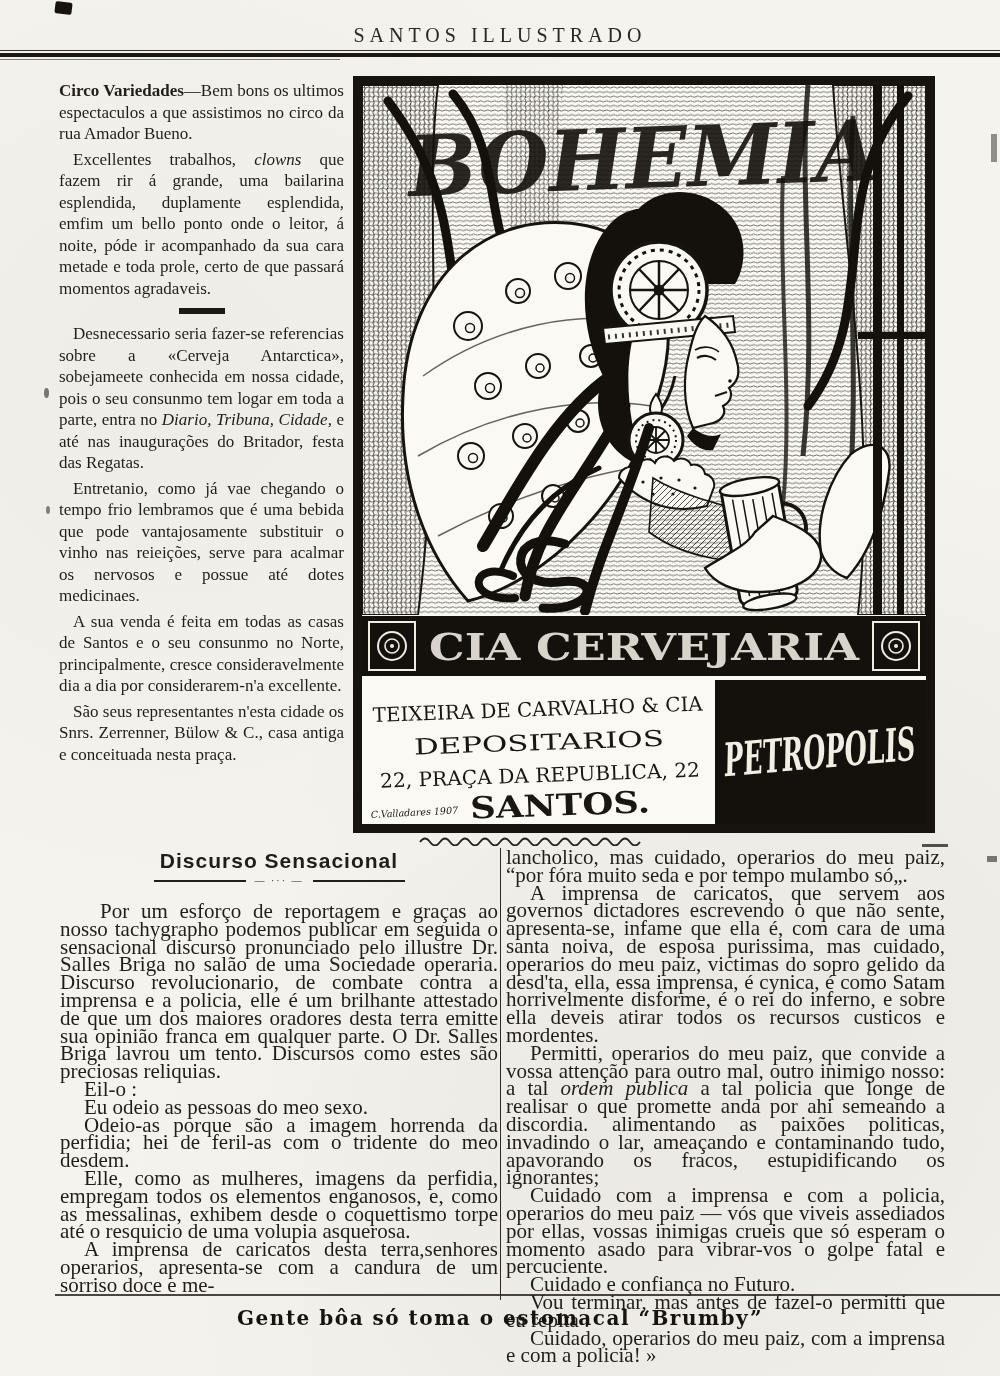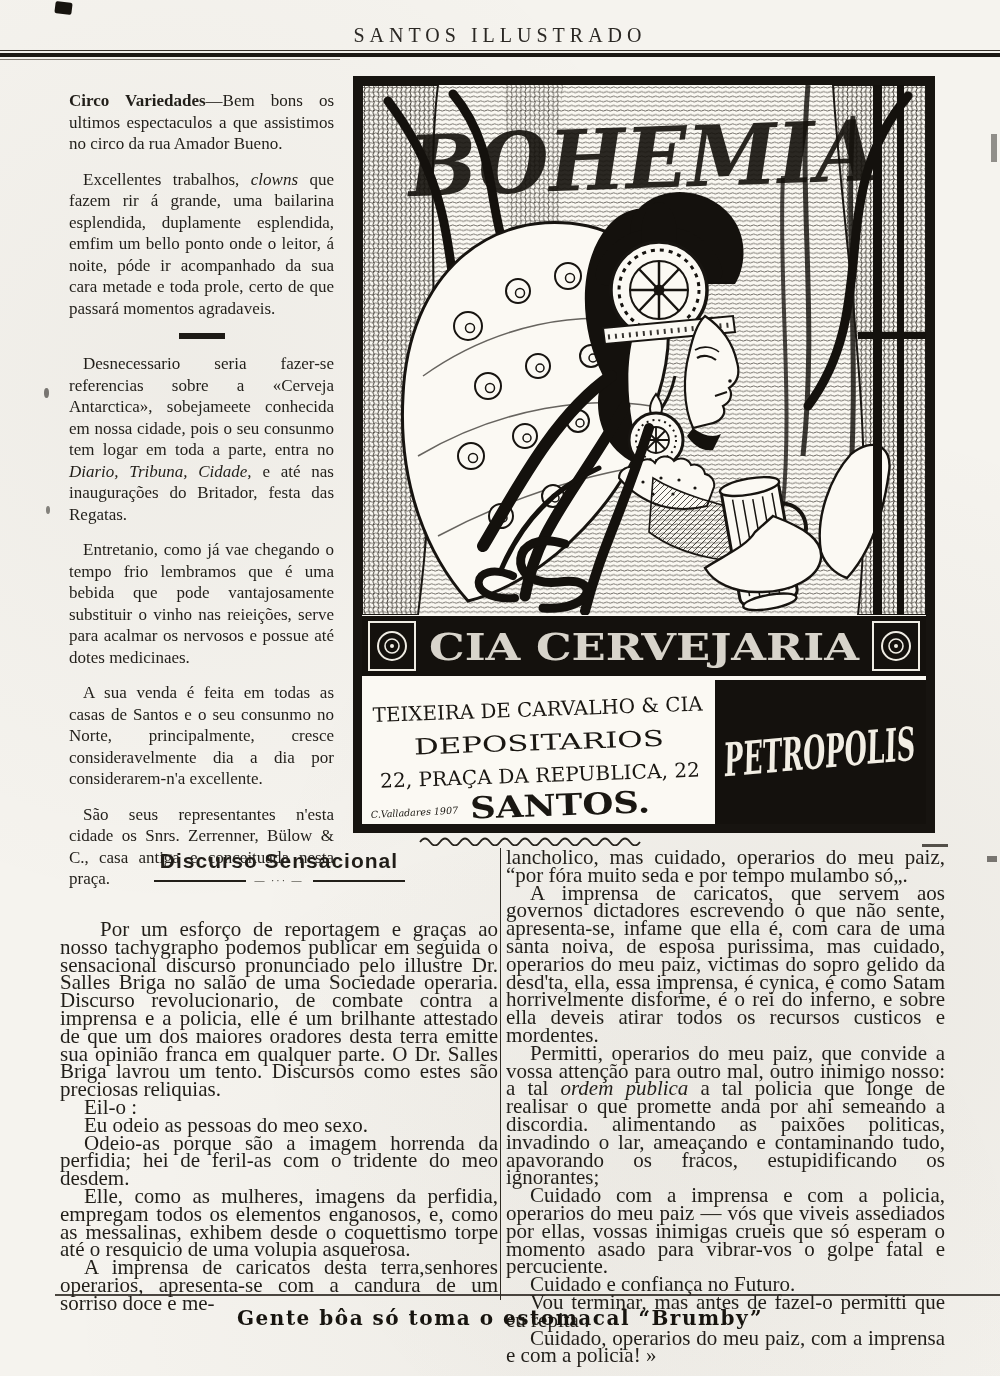--- a/index.html
+++ b/index.html
@@ -16,42 +16,42 @@
   
   .masthead{position:absolute;top:24px;left:0;width:100%;text-align:center;
     font-size:20px;font-weight:normal;letter-spacing:5px;color:#2b2824;}
   .rule-a{position:absolute;top:50px;left:0;width:100%;height:1px;background:#38332c;}
   .rule-b{position:absolute;top:53px;left:0;width:100%;height:4px;background:#1b1813;}
   .rule-c{position:absolute;top:59px;left:0;width:34%;height:1px;background:#4a443b;opacity:.7;}
 
   
   .col-left{position:absolute;left:55px;top:76px;width:293px;
     font-size:17px;line-height:21.5px;text-align:justify;}
-  .col-left p{margin:14px;}
+  .col-left p{margin:4px;}
   .ind{text-indent:14px;}
   .lead{font-weight:bold;}
   .section-divider{width:46px;height:6px;background:#1d1a15;margin:9px auto 9px auto;}
 
   
   .ad{position:absolute;left:353px;top:76px;width:582px;height:757px;}
 
   .squiggle{position:absolute;left:418px;top:834px;}
   .dash-right{position:absolute;left:922px;top:844px;width:26px;height:3px;background:#2c2822;opacity:.8;}
 
   
   .disc-head{position:absolute;left:62px;top:849px;width:434px;text-align:center;
     font-family:"Liberation Sans", sans-serif;font-size:21px;font-weight:bold;
     letter-spacing:1px;color:#211e19;}
   .disc-divider{position:absolute;left:62px;top:878px;width:434px;display:flex;
     align-items:center;justify-content:center;gap:9px;}
   .disc-divider .seg{height:2.5px;background:#221f19;width:92px;}
   .disc-divider .dots{font-size:10px;letter-spacing:2px;color:#221f19;line-height:6px;}
   .disc-col{font-size:21px;line-height:17.8px;text-align:justify;}
   .disc-col p{margin:0;text-indent:24px;}
-  .disc-col p.first{text-indent:40px;margin-top:18px;}
+  .disc-col p.first{text-indent:40px;}
   .disc-col p.noind{text-indent:0;}
   .disc-col1{position:absolute;left:60px;top:903px;width:438px;}
   .disc-col2{position:absolute;left:506px;top:849px;width:439px;}
   .vrule{position:absolute;left:499.5px;top:848px;width:1.5px;height:452px;background:#2e2a23;}
 
   
   .footer-rule{position:absolute;left:55px;top:1294px;width:945px;height:2px;background:#2b2721;opacity:.85;}
   .footer-slogan{position:absolute;top:1306px;left:0;width:100%;text-align:center;
     font-family:"DejaVu Serif", serif;font-size:20px;font-weight:bold;
     letter-spacing:1.5px;color:#17140f;}

